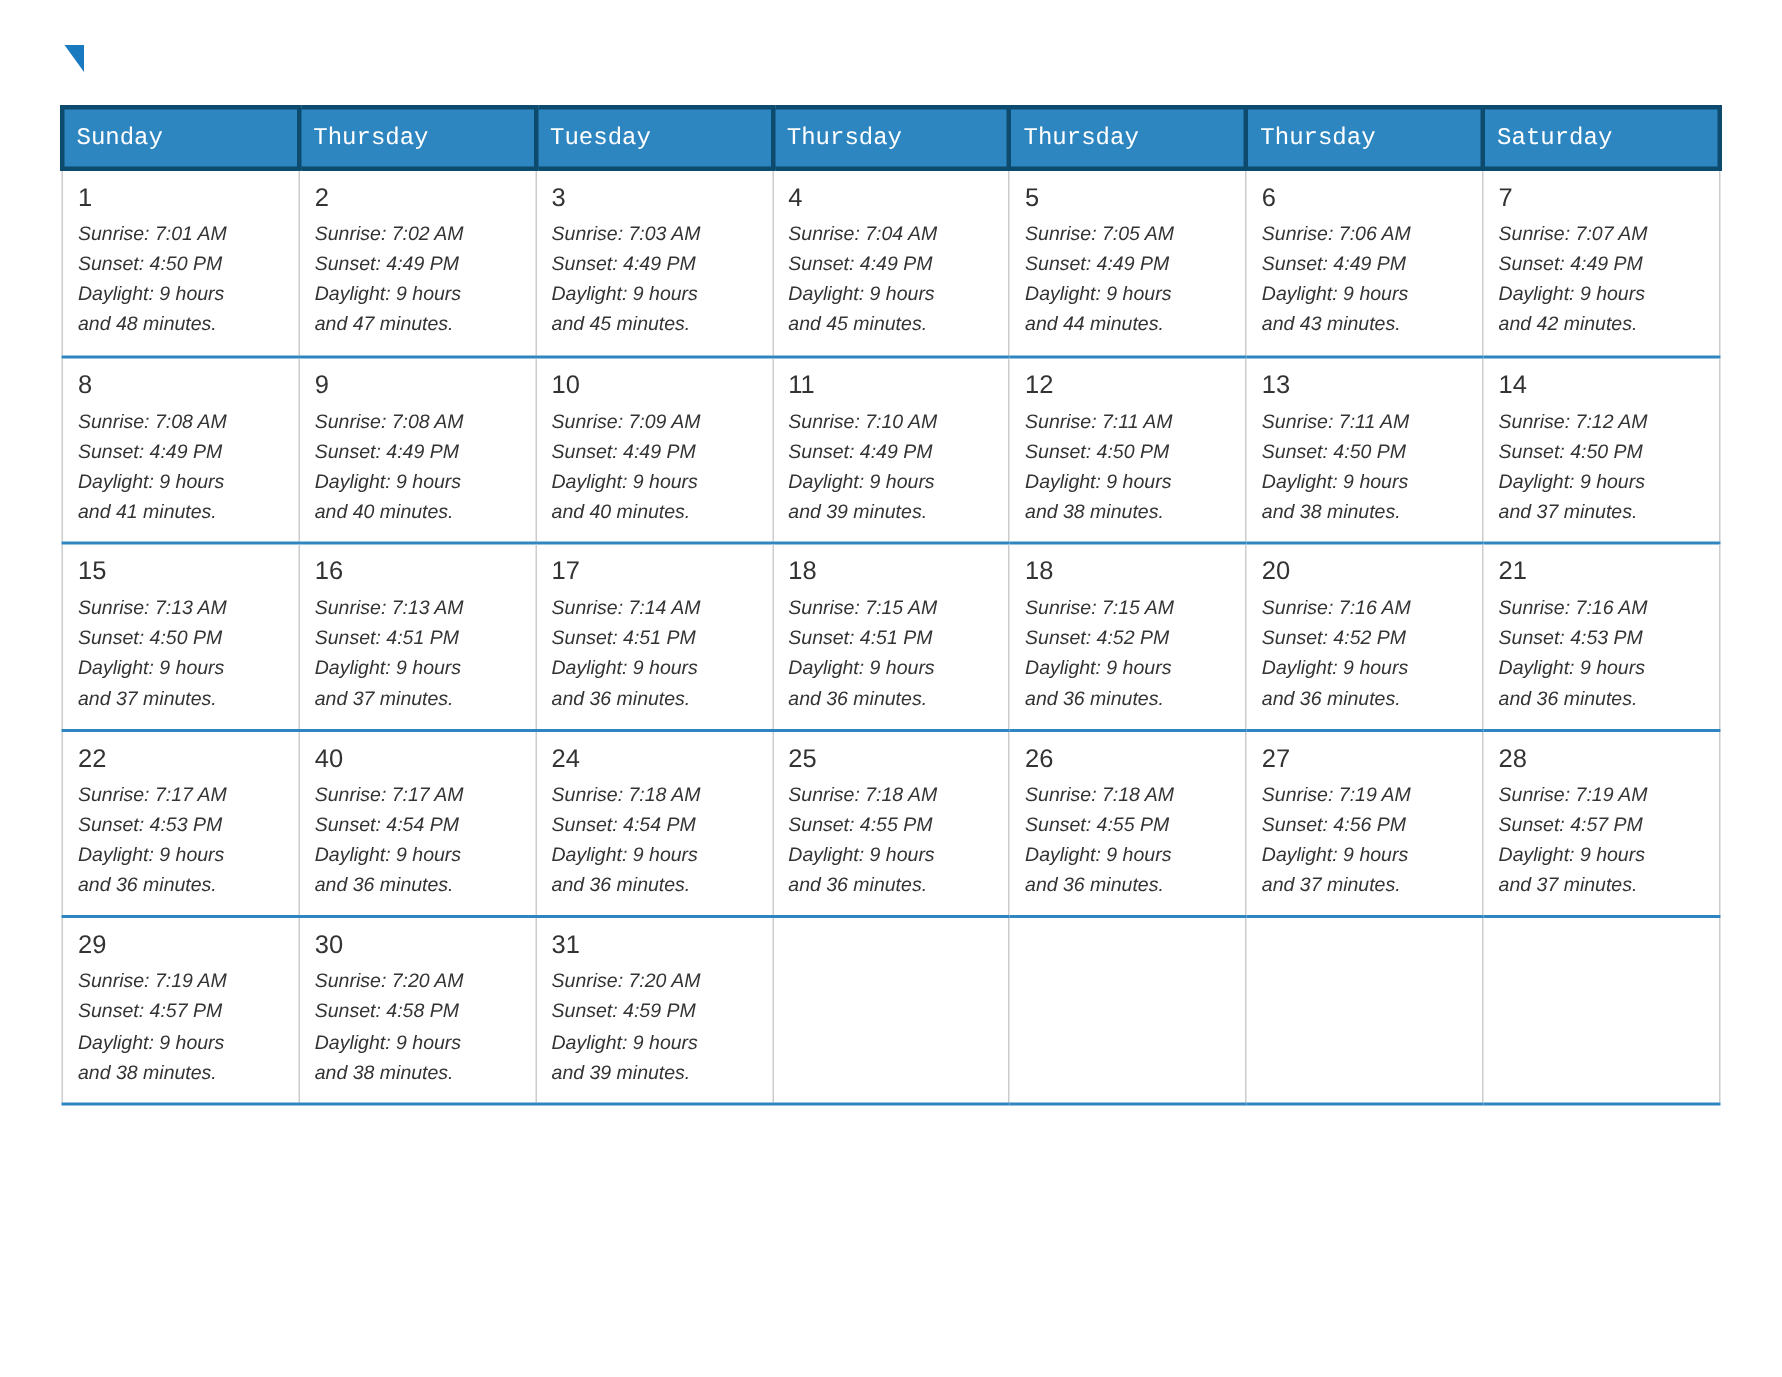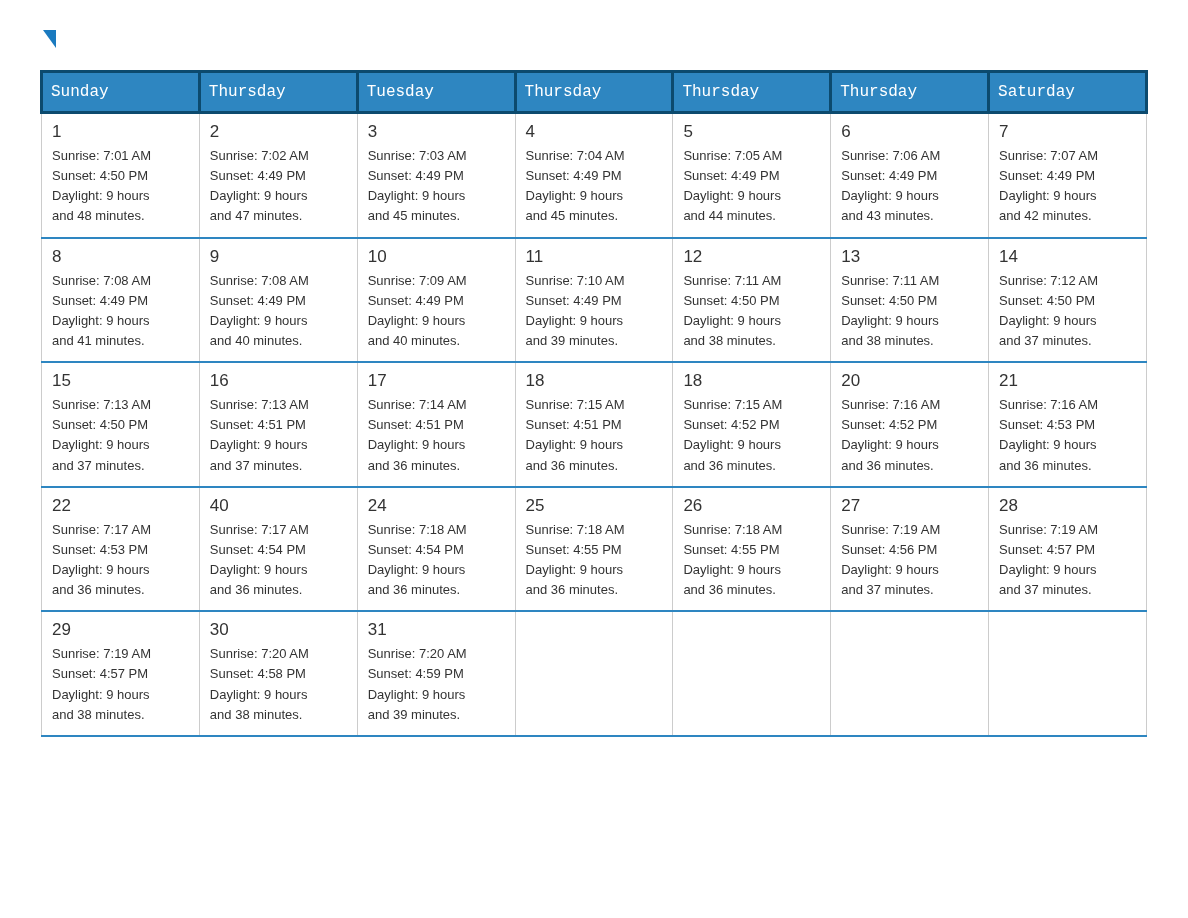--- a/index.html
+++ b/index.html
@@ -84,20 +84,21 @@
     .day-number {
       font-size: 17px;
       font-weight: normal;
       margin-bottom: 4px;
       display: block;
     }
     .day-info {
       font-size: 13px;
       line-height: 1.55;
       color: #333;
+      font-style: italic;
     }
     .empty-cell {
       background: #fff;
     }
   </style>
 </head>
 <body>
 
 <div class="header">
   <div class="logo">

